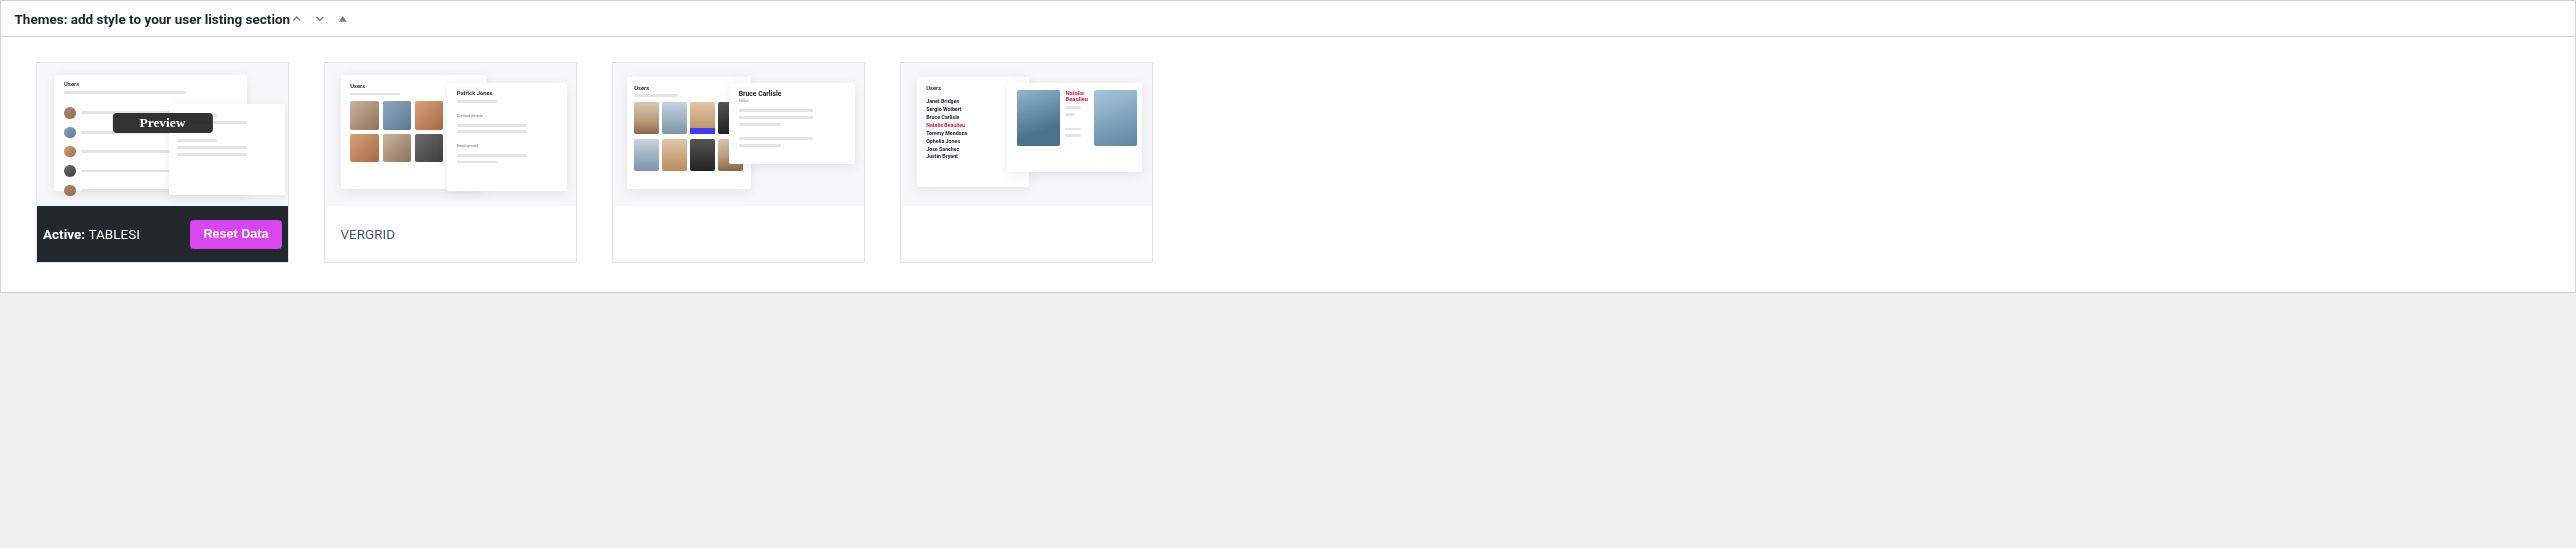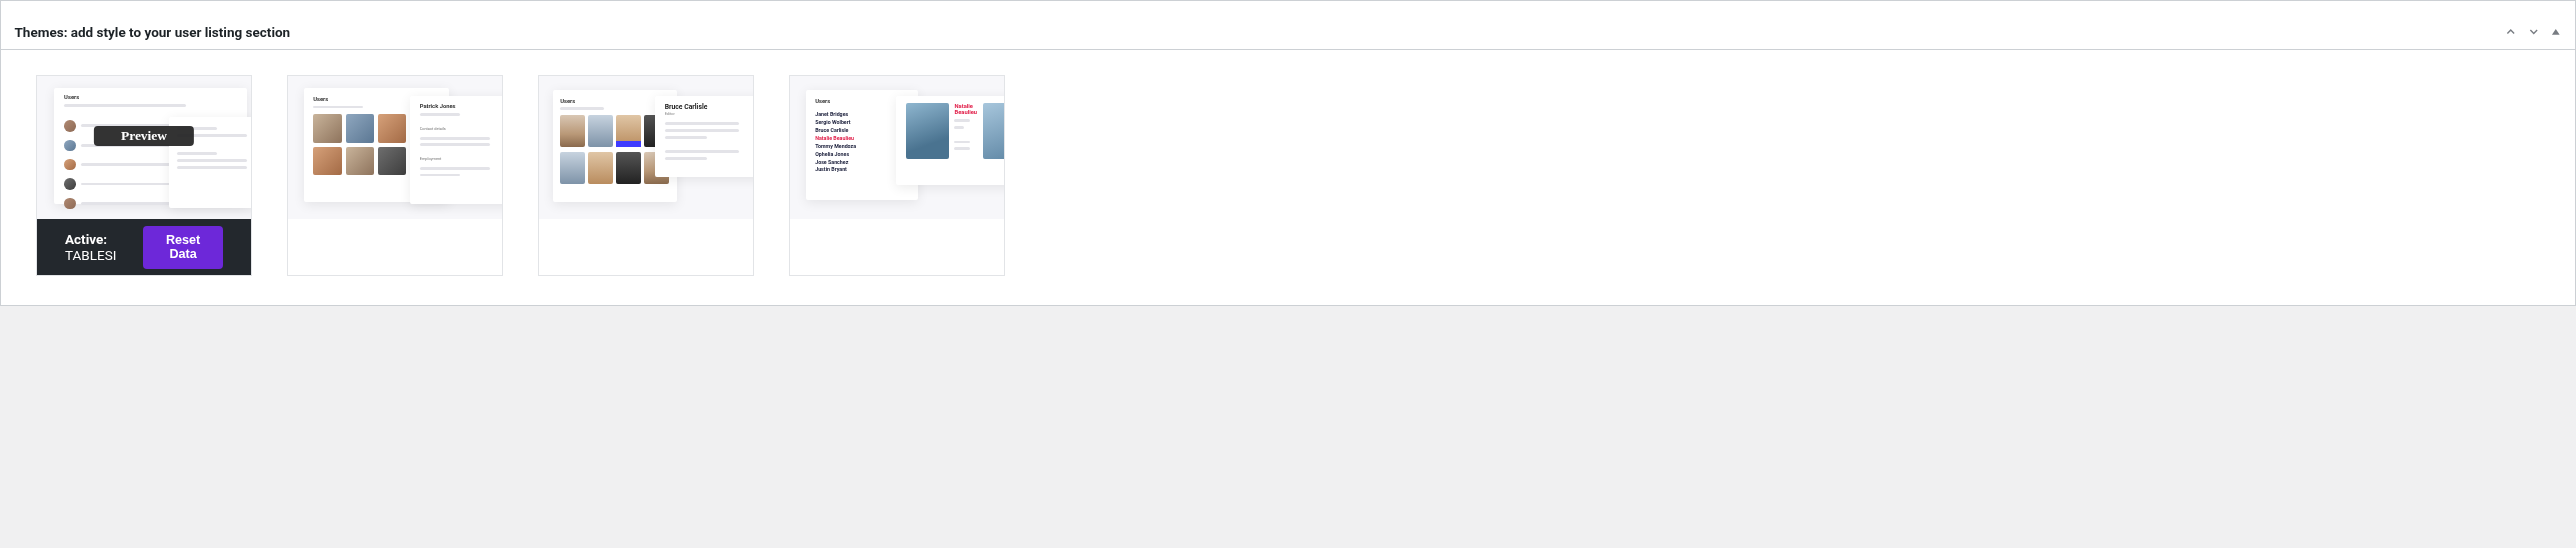--- a/index.html
+++ b/index.html
@@ -9,43 +9,41 @@
     color: #1d2327;
   }
   .panel {
     background: #fff;
     border: 1px solid #ccd0d4;
     margin: 0;
   }
   .panel-header {
     display: flex;
     align-items: center;
-    justify-content: space-between;
     padding: 9.7px 13.5px;
     border-bottom: 1px solid #ccd0d4;
-    margin-top: 13px;
   }
   .panel-title {
     font-size: 13.5px;
     font-weight: 700;
     color: #1d2327;
   }
   .panel-controls {
     display: flex;
     align-items: center;
     gap: 9.7px;
   }
   .panel-controls svg { display: block; }
   .panel-body {
     padding: 25px 35px 29px 35px;
     display: flex;
     gap: 35px;
   }
   .card {
-    width: 216px;
+    width: 253px;
     border: 1px solid #e2e4e7;
     display: flex;
     flex-direction: column;
     background: #fff;
     position: relative;
   }
   .card-preview {
     height: 143px;
     position: relative;
     overflow: hidden;
@@ -109,26 +107,26 @@
     padding: 2px 27px;
     border-radius: 3.9px;
     font-family: Georgia, "Times New Roman", serif;
   }
   .tablesi-footer {
     background: #23282d;
     color: #fff;
     display: flex;
     align-items: center;
     justify-content: space-between;
-    padding: 0 28px;
+    padding: 0 6px;
   }
   .tablesi-footer .status { font-size: 13.5px; }
   .tablesi-footer .status b { font-weight: 700; }
   .reset-btn {
-    background: #6d28d9;
+    background: #d946ef;
     color: #fff;
     border: none;
     font-size: 12.6px;
     font-weight: 600;
     padding: 7.7px 13.5px;
     border-radius: 3.9px;
     cursor: pointer;
   }
 
   
@@ -280,20 +278,21 @@
           <div style="height:5.8px"></div>
           <div class="mock-sub">Contact details</div>
           <div class="mock-line med"></div>
           <div class="mock-line med"></div>
           <div style="height:5.8px"></div>
           <div class="mock-sub">Employment</div>
           <div class="mock-line med"></div>
           <div class="mock-line short"></div>
         </div>
       </div>
+      <div class="card-footer">VERGRID</div>
     </div>
 
     <div class="card">
       <div class="card-preview boxomo-preview">
         <div class="mock-sheet a">
           <div class="mock-heading">Users</div>
           <div class="mock-line short"></div>
           <div class="portrait-row">
             <div class="portrait"></div>
               <div class="portrait alt1"></div>

